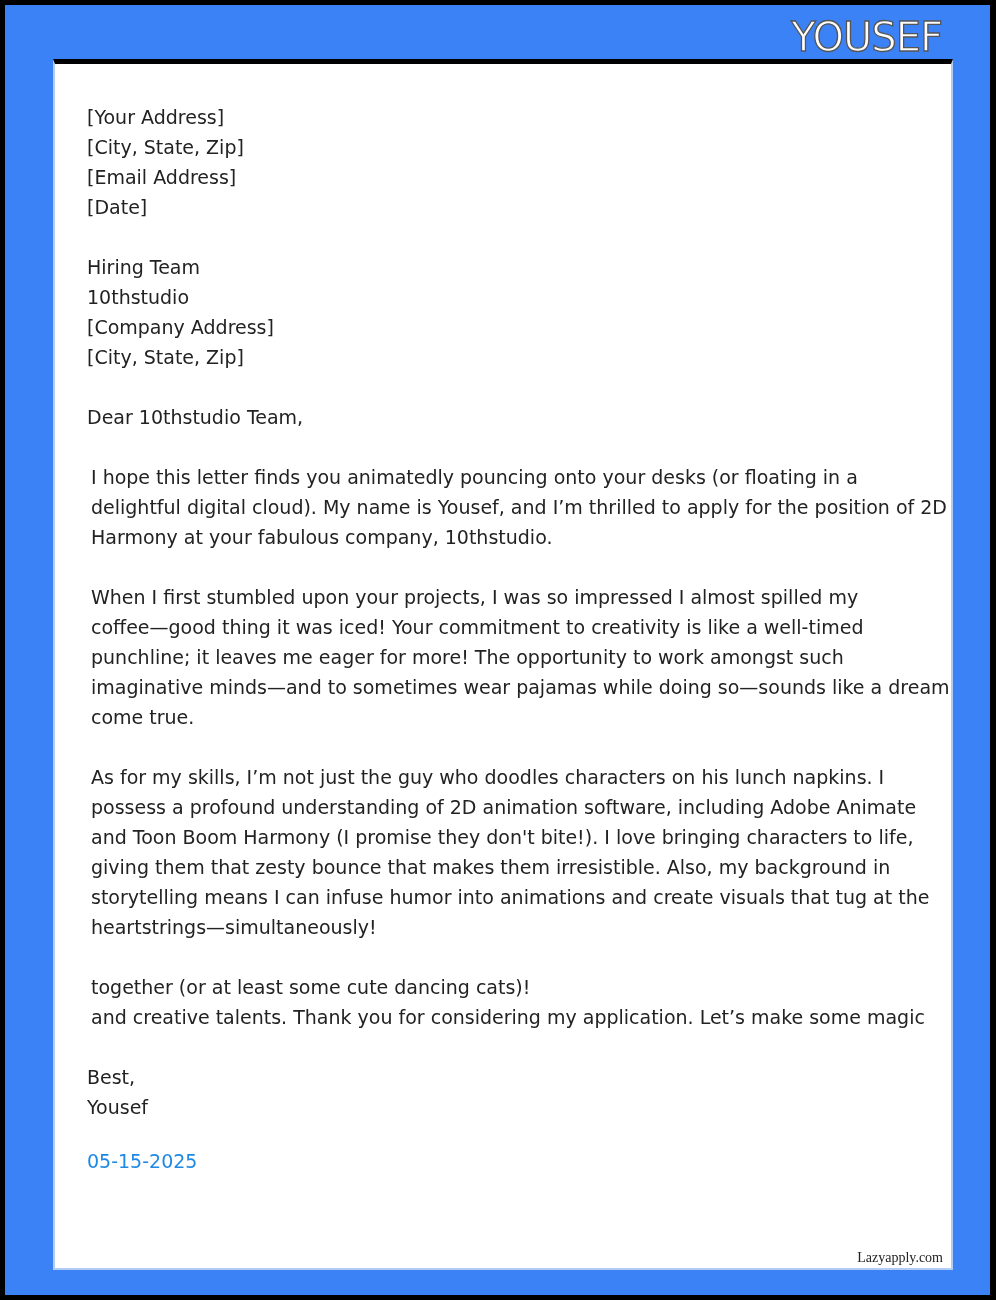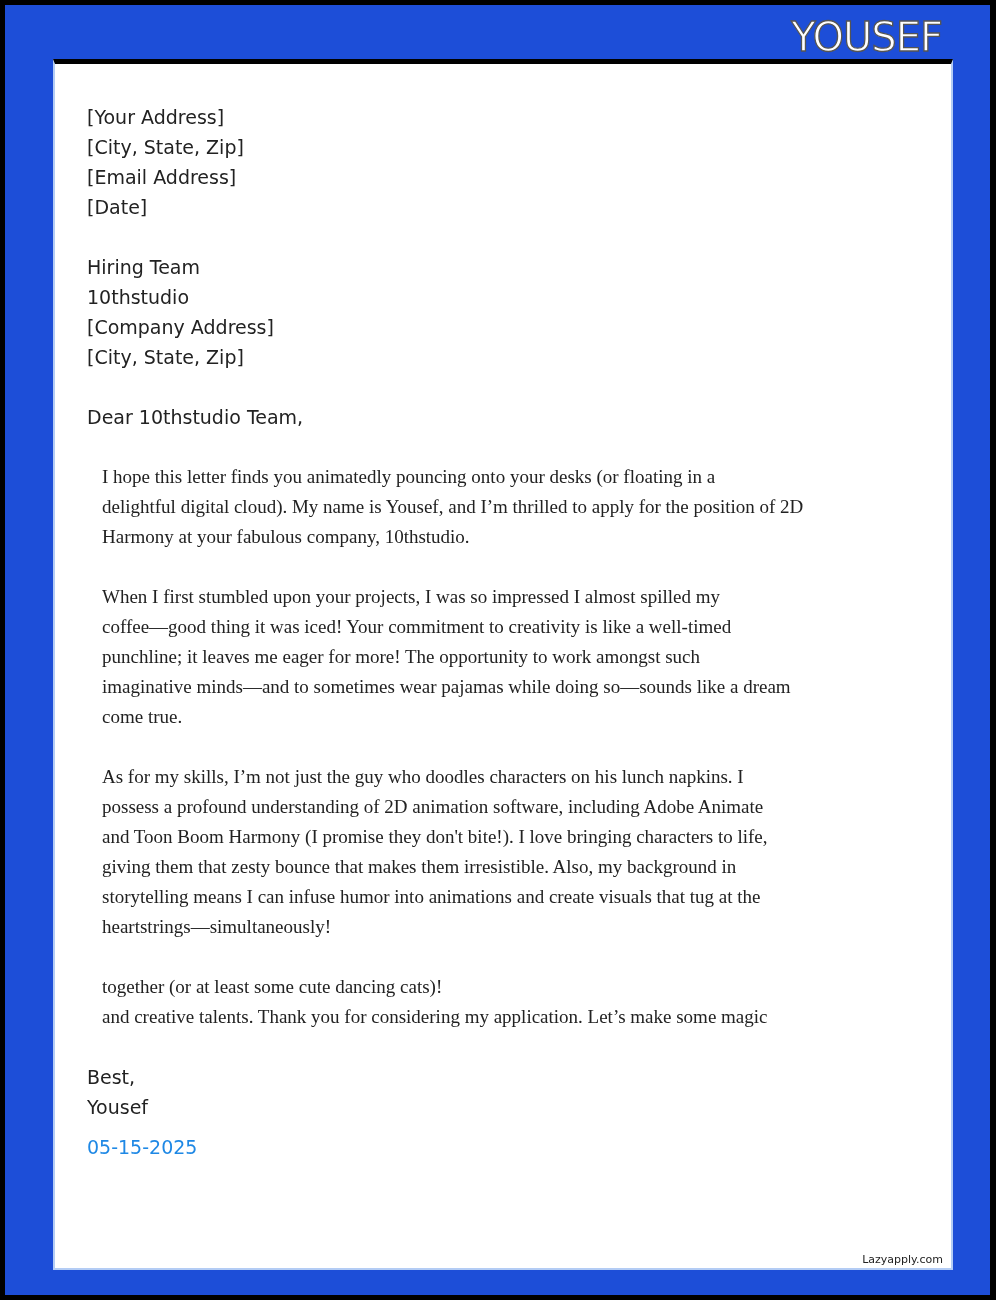--- a/index.html
+++ b/index.html
@@ -13,21 +13,21 @@
     position: relative;
     overflow: hidden;
     font-family: "DejaVu Sans", sans-serif;
   }
   .frame {
     position: absolute;
     left: 5px;
     top: 5px;
     width: 985px;
     height: 1290px;
-    background: #1d4ed8;
+    background: #3b82f6;
   }
   .brand-name {
     position: absolute;
     right: 48px;
     top: 10px;
     font-family: "DejaVu Sans", sans-serif;
     font-size: 40px;
     line-height: 44px;
     letter-spacing: -1px;
     color: #ffffff;
@@ -59,35 +59,35 @@
     display: block;
     white-space: nowrap;
   }
   .block {
     margin: 0 0 30px 0;
   }
   .block.tight {
     margin-bottom: 0;
   }
   .para {
-    margin: 0 0 30px 15px;
+    margin: 0 0 30px 4px;
     white-space: normal;
-    font-family: Liberation Serif, serif;
   }
   .date-stamp {
     display: block;
-    margin-top: 10px;
+    margin-top: 24px;
     color: #1E88E5;
   }
   .footer-brand {
     position: absolute;
     right: 8px;
     bottom: 2px;
-    font-size: 11px;
+    font-size: 14px;
     color: #222;
+    font-family: Liberation Serif, serif;
   }
 </style>
 </head>
 <body>
 
 <div class="frame">
   <div class="brand-name">YOUSEF</div>
 
   <div class="page">
     <div class="letter">

